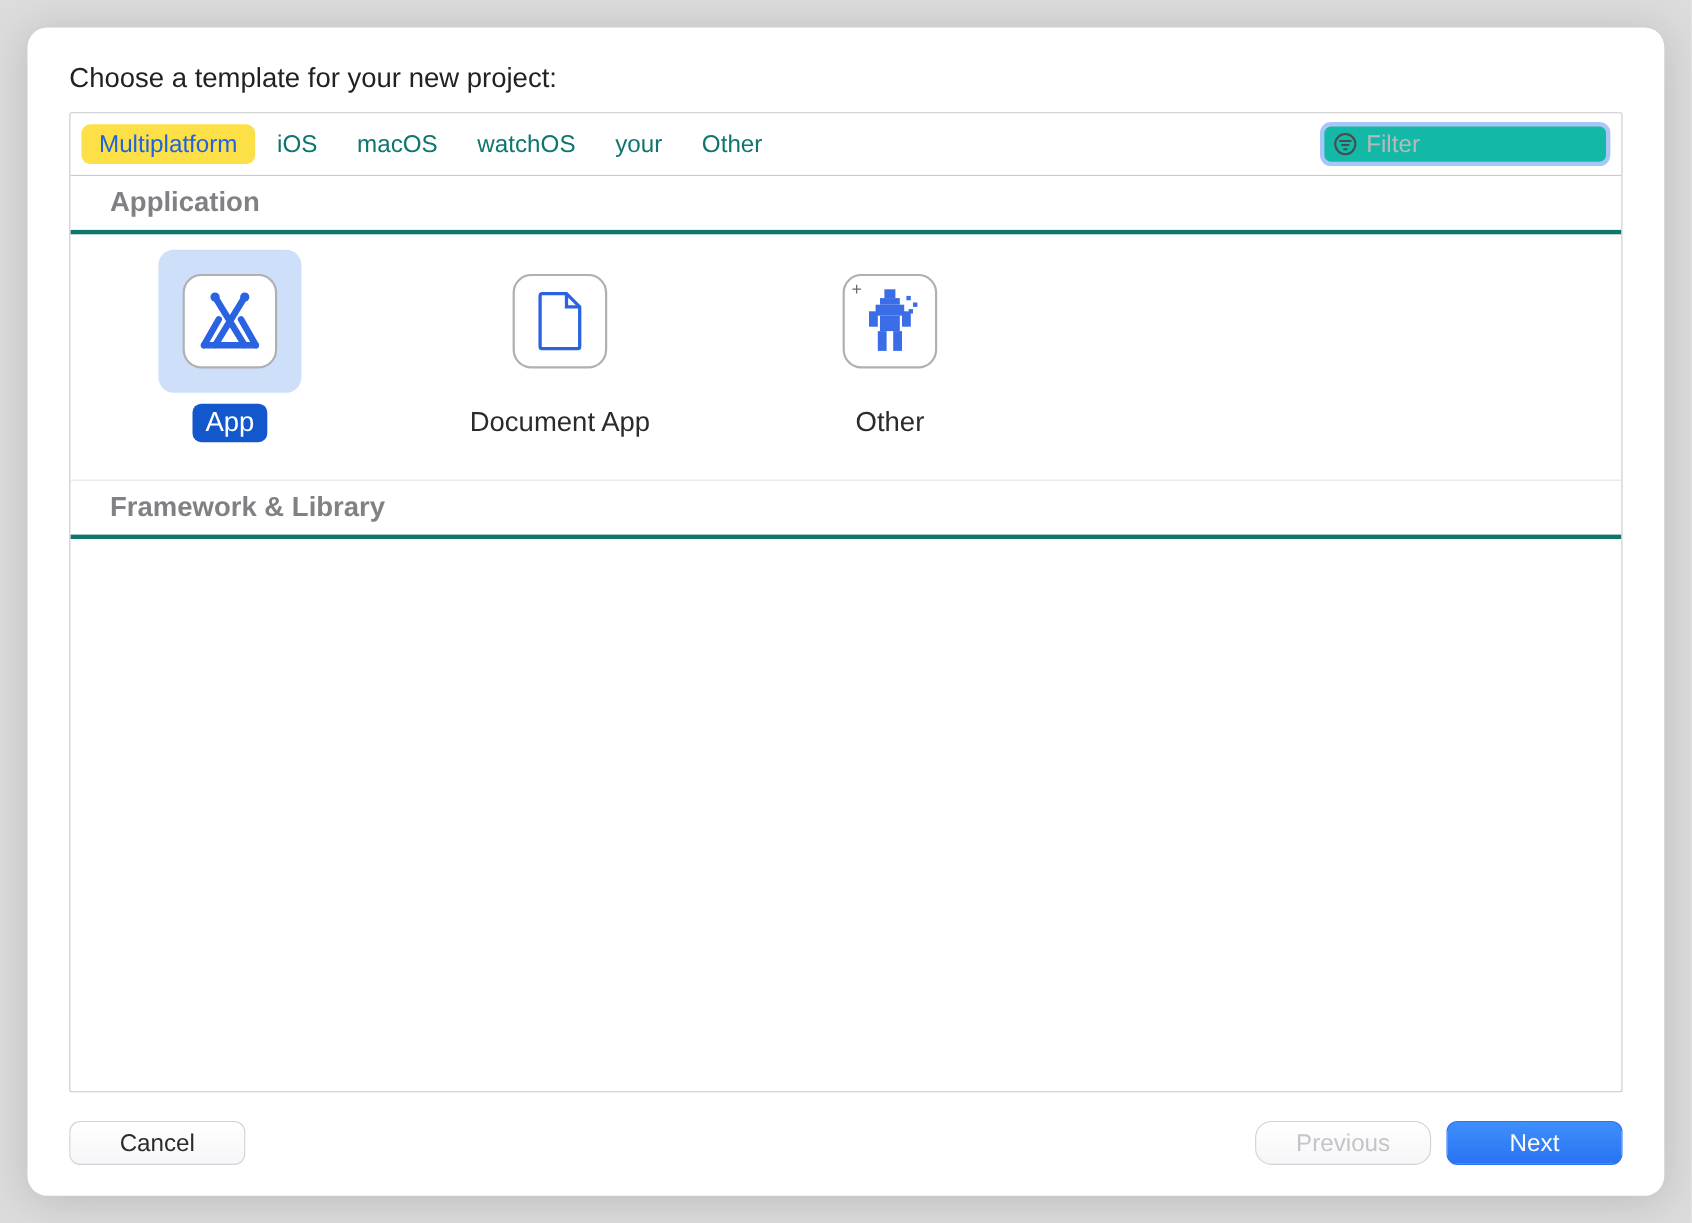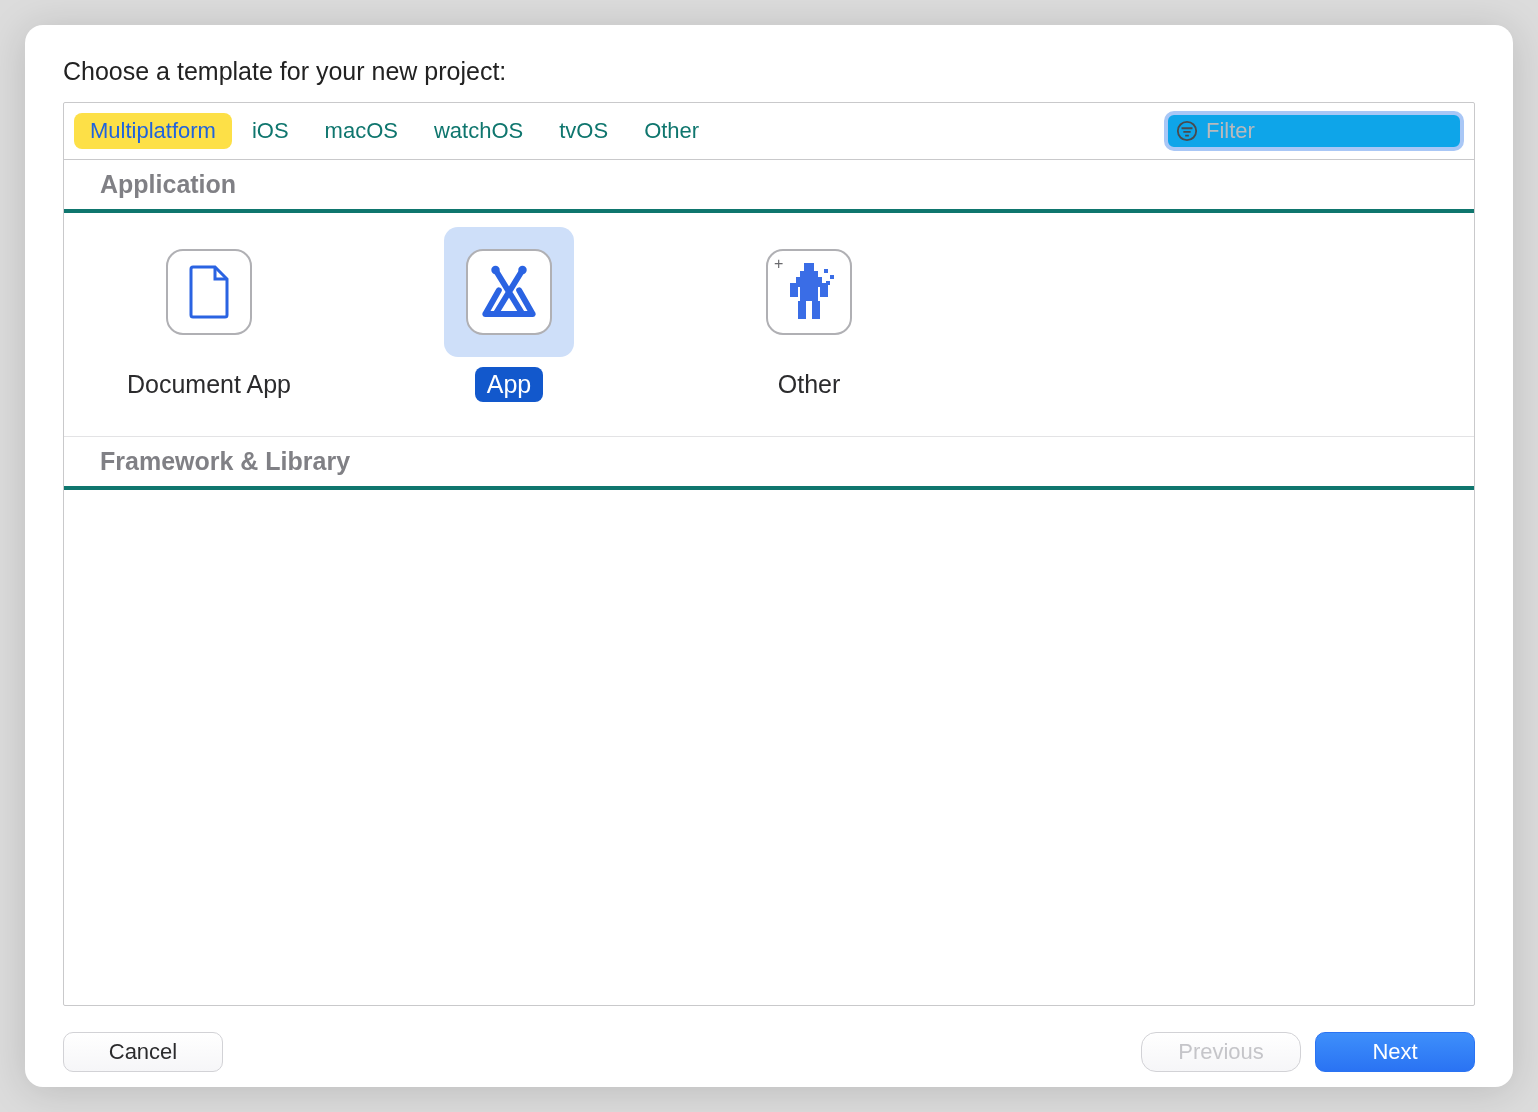--- a/index.html
+++ b/index.html
@@ -15,21 +15,21 @@
       display: flex;
       align-items: center;
       justify-content: center;
     }
     .window {
       width: 1488px;
       height: 1062px;
       background: #ffffff;
       border-radius: 18px;
       box-shadow: 0 4px 40px rgba(0,0,0,0.15);
-      padding: 32px 38px 15px 38px;
+      padding: 32px 38px 28px 38px;
       display: flex;
       flex-direction: column;
     }
     .title {
       font-size: 25px;
       color: #222;
       font-weight: 400;
       margin-bottom: 16px;
     }
     .panel {
@@ -56,27 +56,27 @@
       user-select: none;
     }
     .tab.active {
       background: #fde047;
       color: #2063dd;
     }
     .spacer { flex: 1; }
     .filter-wrap {
       display: flex;
       align-items: center;
-      width: 300px;
+      width: 264px;
       height: 40px;
       border: 4px solid #a9c7f6;
       border-radius: 10px;
       padding: 0 8px;
       gap: 8px;
-      background: #0ea5e9;
+      background: #14b8a6;
     }
     .filter-wrap svg { flex-shrink: 0; }
     .filter-input {
       flex: 1;
       border: none;
       outline: none;
       font-size: 22px;
       color: #333;
       background: transparent;
     }
@@ -180,60 +180,60 @@
 
 <div class="window">
   <div class="title">Choose a template for your new project:</div>
 
   <div class="panel">
     <div class="tabbar">
       <div class="tab active">Multiplatform</div>
       <div class="tab">iOS</div>
       <div class="tab">macOS</div>
       <div class="tab">watchOS</div>
-      <div class="tab">tvOS</div>
+      <div class="tab">your</div>
       <div class="tab">Other</div>
       <div class="spacer"></div>
       <div class="filter-wrap">
         <svg width="22" height="22" viewBox="0 0 24 24" fill="none" stroke="#4a4a4e" stroke-width="2">
           <circle cx="12" cy="12" r="10"></circle>
           <line x1="6" y1="9" x2="18" y2="9"></line>
           <line x1="8" y1="13" x2="16" y2="13"></line>
           <line x1="10" y1="17" x2="14" y2="17"></line>
         </svg>
         <input class="filter-input" type="text" placeholder="Filter" style="">
       </div>
     </div>
 
     <div class="section-header">Application</div>
     <div class="section-body">
-
-      <div class="template">
-        <div class="icon-wrap">
-          <div class="icon-tile">
-            <svg width="44" height="54" viewBox="0 0 44 54" fill="none">
-              <path d="M6 2 H28 L40 14 V50 a2 2 0 0 1 -2 2 H6 a2 2 0 0 1 -2 -2 V4 a2 2 0 0 1 2 -2 Z" stroke="#2a63e2" stroke-width="3" fill="none"></path>
-              <path d="M28 2 V14 H40" stroke="#2a63e2" stroke-width="3" fill="none"></path>
-            </svg>
-          </div>
-        </div>
-        <div class="template-label">Document App</div>
-      </div>
 
       <div class="template selected">
         <div class="icon-wrap">
           <div class="icon-tile">
             <svg width="54" height="54" viewBox="0 0 64 64" fill="none">
               <circle cx="16" cy="6" r="5" fill="#2a63e2"></circle>
               <circle cx="48" cy="6" r="5" fill="#2a63e2"></circle>
               <path d="M16 6 L48 58 M48 6 L16 58 M4 58 L60 58 M4 58 L20 30 M60 58 L44 30" stroke="#2a63e2" stroke-width="7" stroke-linecap="round" stroke-linejoin="round"></path>
             </svg>
           </div>
         </div>
         <div class="template-label">App</div>
+      </div>
+
+      <div class="template">
+        <div class="icon-wrap">
+          <div class="icon-tile">
+            <svg width="44" height="54" viewBox="0 0 44 54" fill="none">
+              <path d="M6 2 H28 L40 14 V50 a2 2 0 0 1 -2 2 H6 a2 2 0 0 1 -2 -2 V4 a2 2 0 0 1 2 -2 Z" stroke="#2a63e2" stroke-width="3" fill="none"></path>
+              <path d="M28 2 V14 H40" stroke="#2a63e2" stroke-width="3" fill="none"></path>
+            </svg>
+          </div>
+        </div>
+        <div class="template-label">Document App</div>
       </div>
 
       <div class="template">
         <div class="icon-wrap">
           <div class="icon-tile">
             <span style="position:absolute;top:4px;left:6px;font-size:16px;color:#6a6a6e;">+</span>
             <svg width="54" height="62" viewBox="0 0 54 62">
               <g fill="#3a6de6">
                 <rect x="22" y="2" width="10" height="8"></rect>
                 <rect x="18" y="10" width="18" height="6"></rect>

